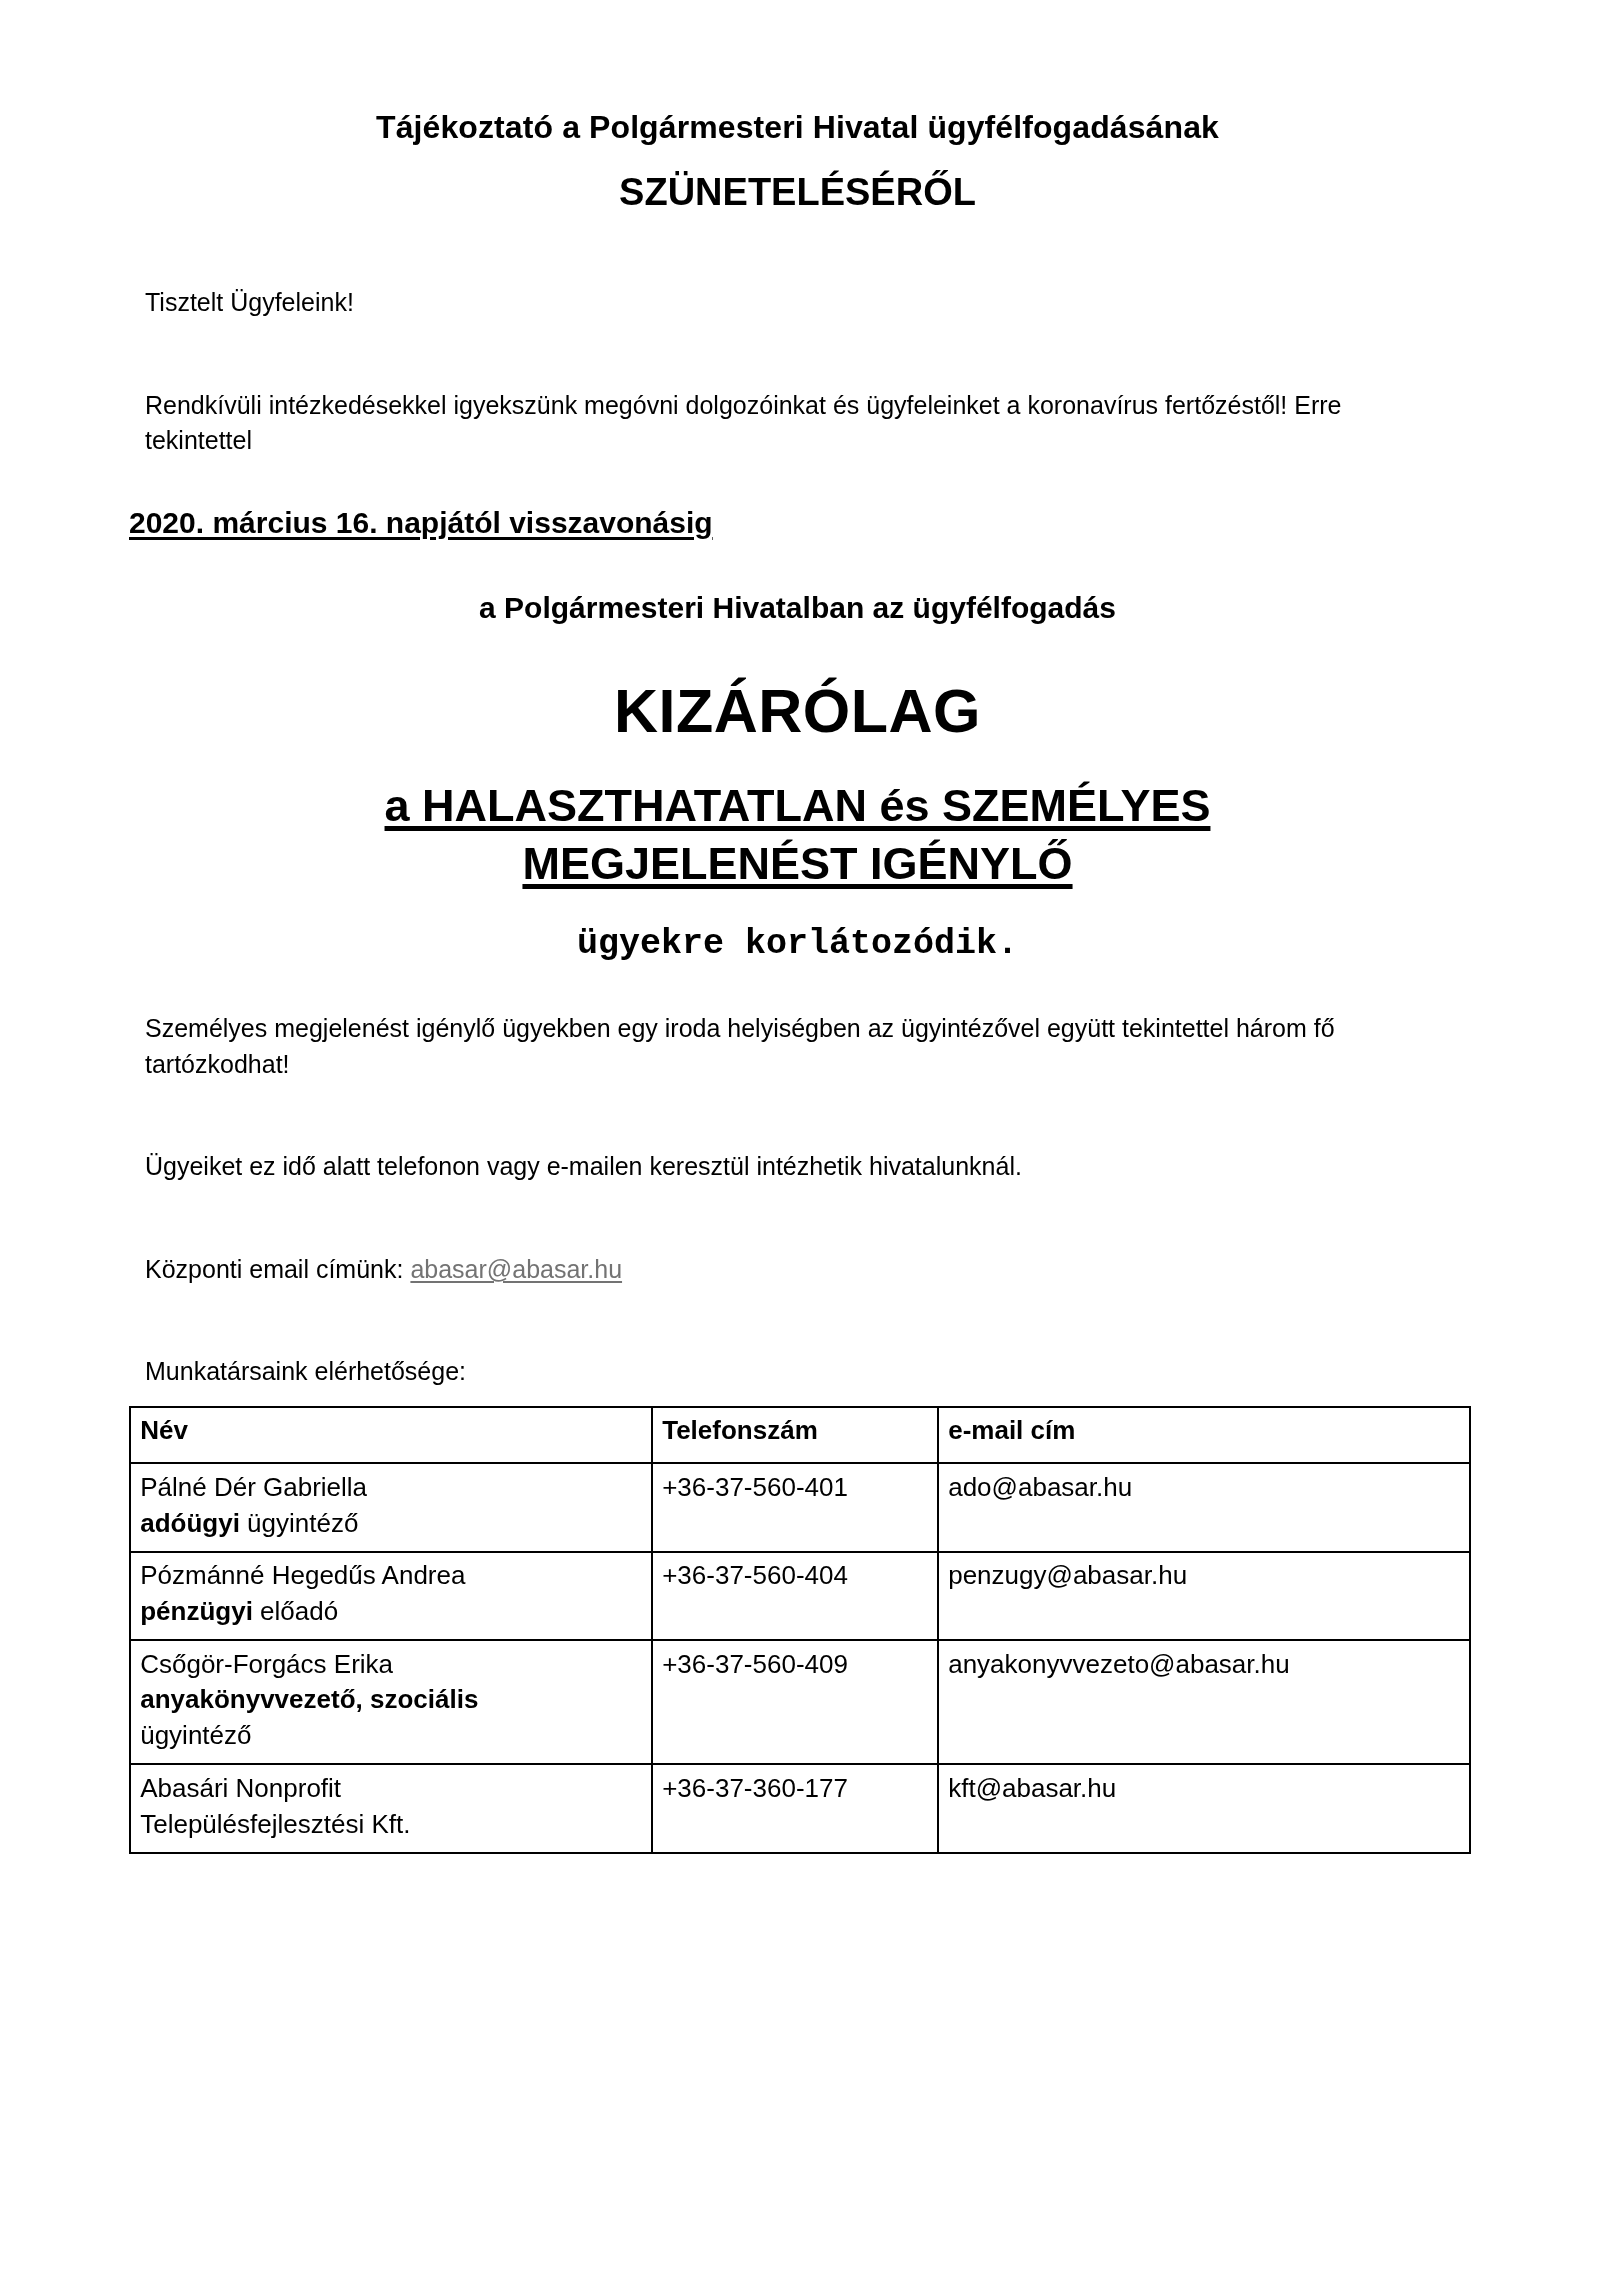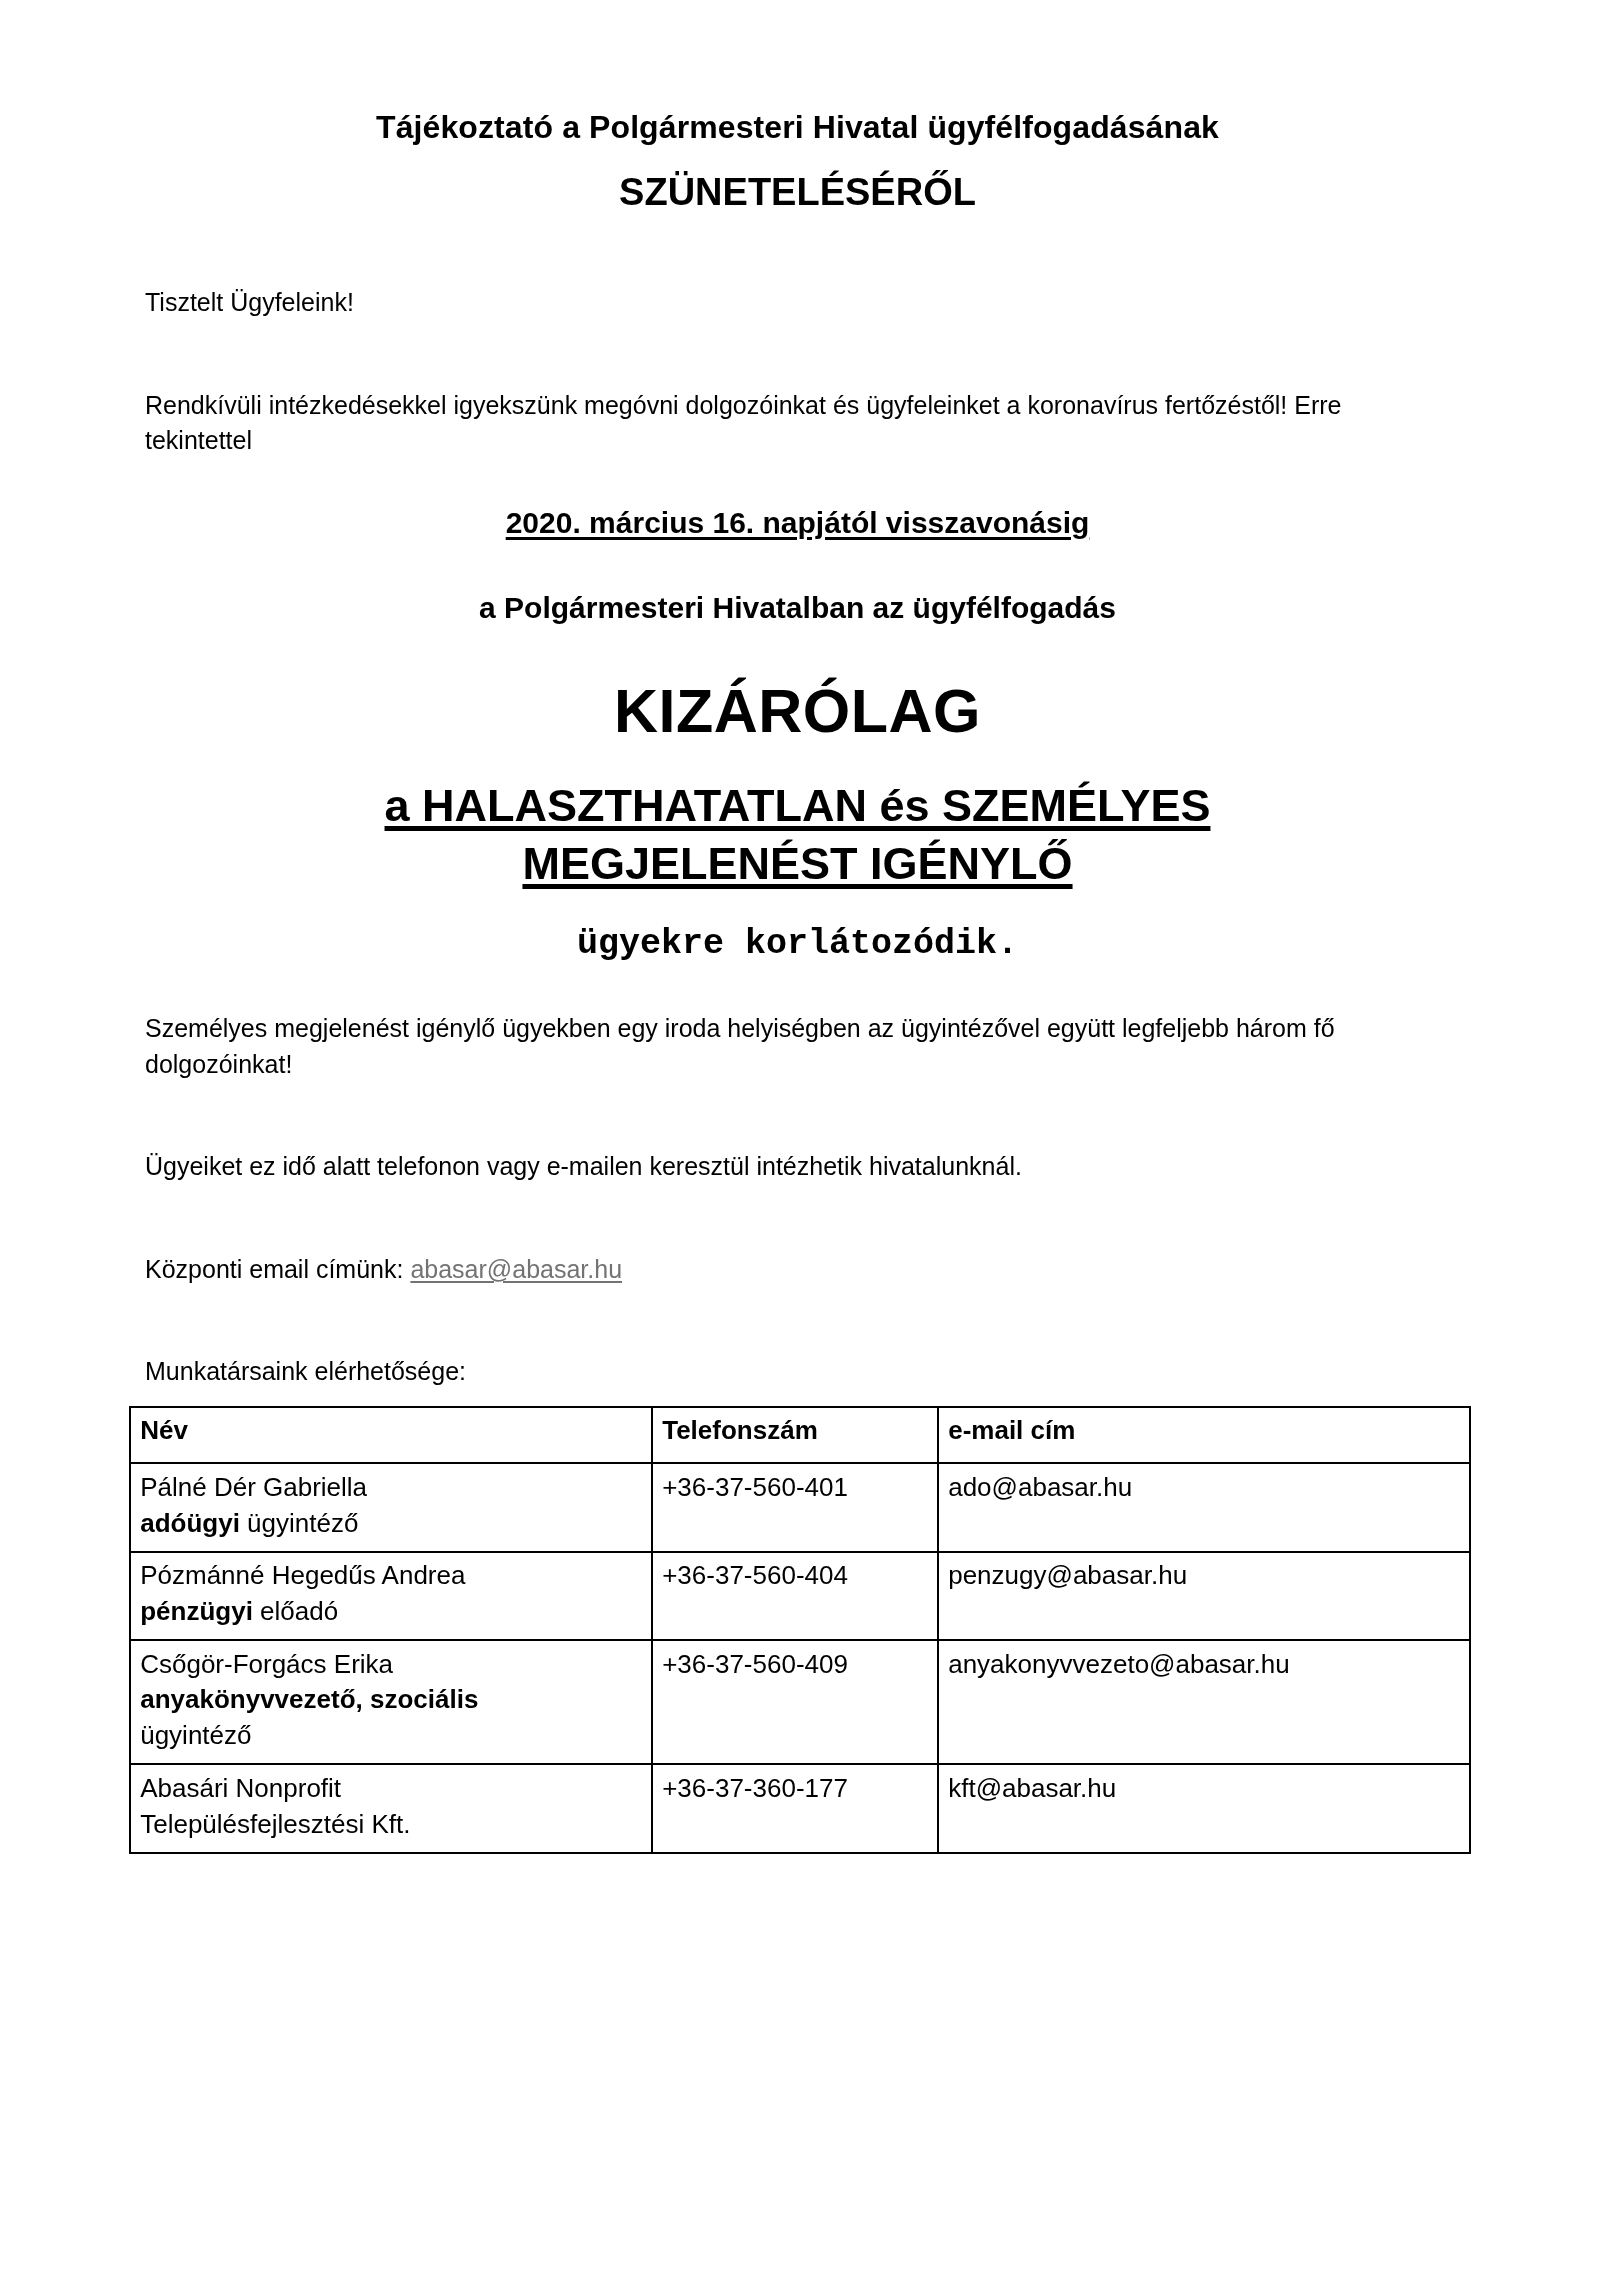--- a/index.html
+++ b/index.html
@@ -46,21 +46,20 @@
     font-size: 25px;
     line-height: 1.42;
     text-align: left;
     margin: 16px;
   }
   .spacer-sm { height: 35px; }
   .spacer-md { height: 52px; }
   .spacer-lg { height: 28px; }
 
   .center-bold-underline {
-    text-align: center;
     font-size: 30px;
     font-weight: bold;
     line-height: 1.35;
     margin: 0;
   }
   .center-bold-underline .u {
     text-decoration: underline;
     text-underline-offset: 3.7px;
     text-decoration-thickness: 2.8px;
   }
@@ -175,21 +174,21 @@
   <p class="headline-big">
     <span class="u">MEGJELENÉST IGÉNYLŐ</span>
   </p>
 
   <div class="spacer-lg"></div>
 
   <p class="headline-mid">ügyekre korlátozódik.</p>
 
   <div class="spacer-lg"></div>
 
-  <p class="para">Személyes megjelenést igénylő ügyekben egy iroda helyiségben az ügyintézővel együtt legfeljebb három fő dolgozóinkat!</p>
+  <p class="para">Személyes megjelenést igénylő ügyekben egy iroda helyiségben az ügyintézővel együtt tekintettel három fő tartózkodhat!</p>
 
   <div class="spacer-sm"></div>
 
   <p class="para">Ügyeiket ez idő alatt telefonon vagy e-mailen keresztül intézhetik hivatalunknál.</p>
 
   <div class="spacer-sm"></div>
 
   <p class="para"><span>Központi email címünk: </span><a class="link" href="#">abasar@abasar.hu</a></p>
 
   <div class="spacer-sm"></div>

